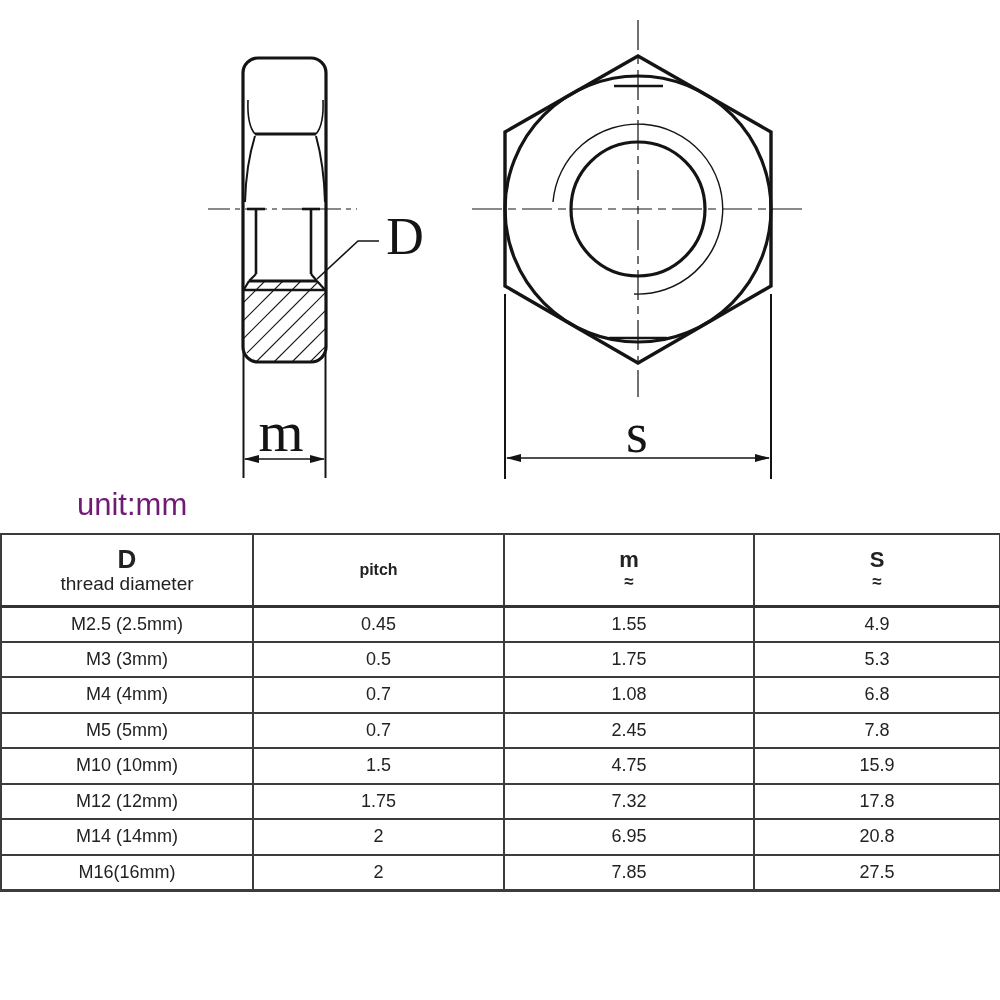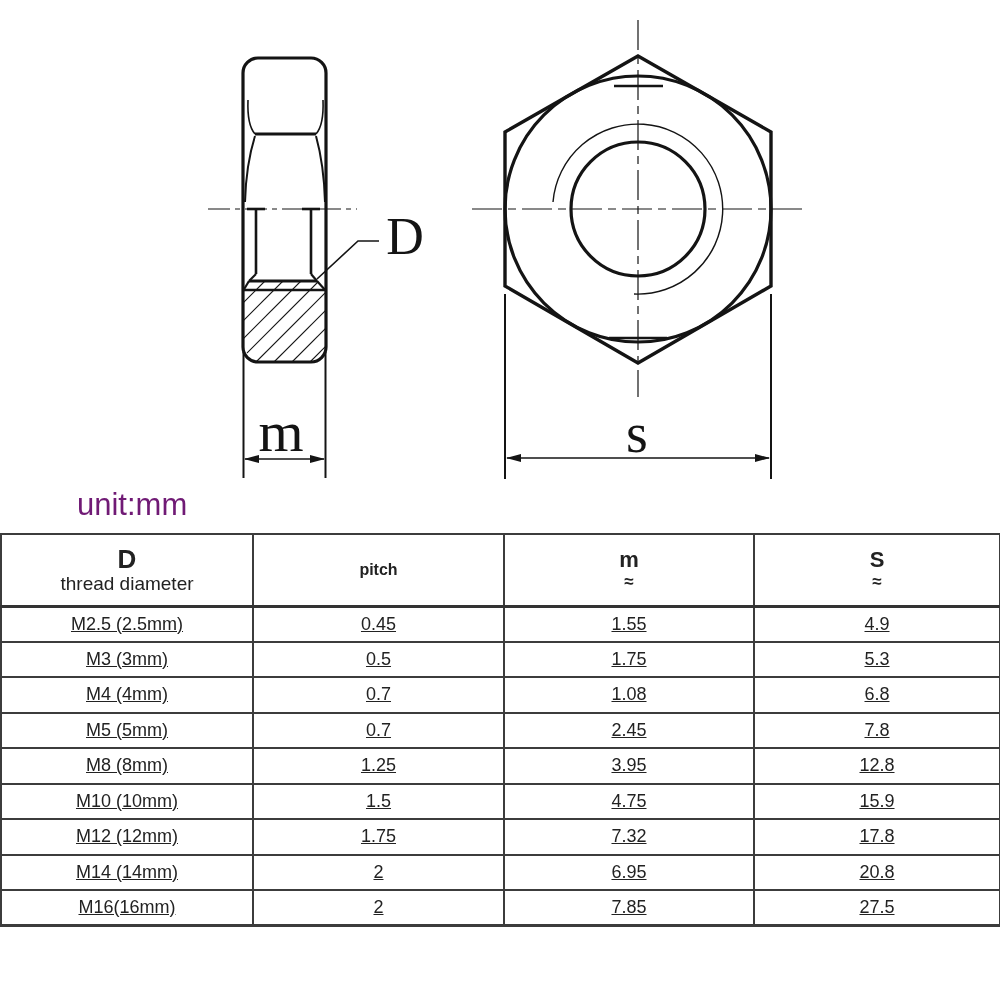--- a/index.html
+++ b/index.html
@@ -26,21 +26,21 @@
   #spec-table col.c2{width:251px}
   #spec-table col.c3{width:250px}
   #spec-table col.c4{width:246px}
   #spec-table{border:2px solid #3c3c3c;}
   #spec-table th,#spec-table td{
     border-left:2px solid #3c3c3c;border-right:2px solid #3c3c3c;
     text-align:center;vertical-align:middle;padding:0;
     font-weight:normal;
   }
   #spec-table thead tr{height:72px;border-bottom:3px solid #333;}
-  #spec-table tbody tr{height:35.5px;border-bottom:2px solid #3c3c3c;text-decoration:underline;}
+  #spec-table tbody tr{height:35.5px;border-bottom:2px solid #3c3c3c;}
   #spec-table tbody tr.thick{border-bottom-width:3px;}
   .hd-title{display:block;font-weight:bold;font-size:26px;line-height:28px;}
   .hd-title.small{font-size:16px;line-height:22px;}
   .hd-title.mid{font-size:22px;line-height:24px;}
   .hd-sub{display:block;font-size:19px;line-height:22px;font-weight:normal;}
   .hd-sub.approx{font-weight:bold;font-size:17px;line-height:20px;}
   
   .ln{stroke:#141414;fill:none;}
   .serif-label{font-family:"Liberation Serif",serif;fill:#141414;}
 </style>
@@ -178,26 +178,20 @@
         <td>1.08</td>
         <td>6.8</td>
       </tr>
       <tr>
         <td>M5 (5mm)</td>
         <td>0.7</td>
         <td>2.45</td>
         <td>7.8</td>
       </tr>
       <tr>
-        <td>M8 (8mm)</td>
-        <td>1.25</td>
-        <td>3.95</td>
-        <td>12.8</td>
-      </tr>
-      <tr>
         <td>M10 (10mm)</td>
         <td>1.5</td>
         <td>4.75</td>
         <td>15.9</td>
       </tr>
       <tr>
         <td>M12 (12mm)</td>
         <td>1.75</td>
         <td>7.32</td>
         <td>17.8</td>

